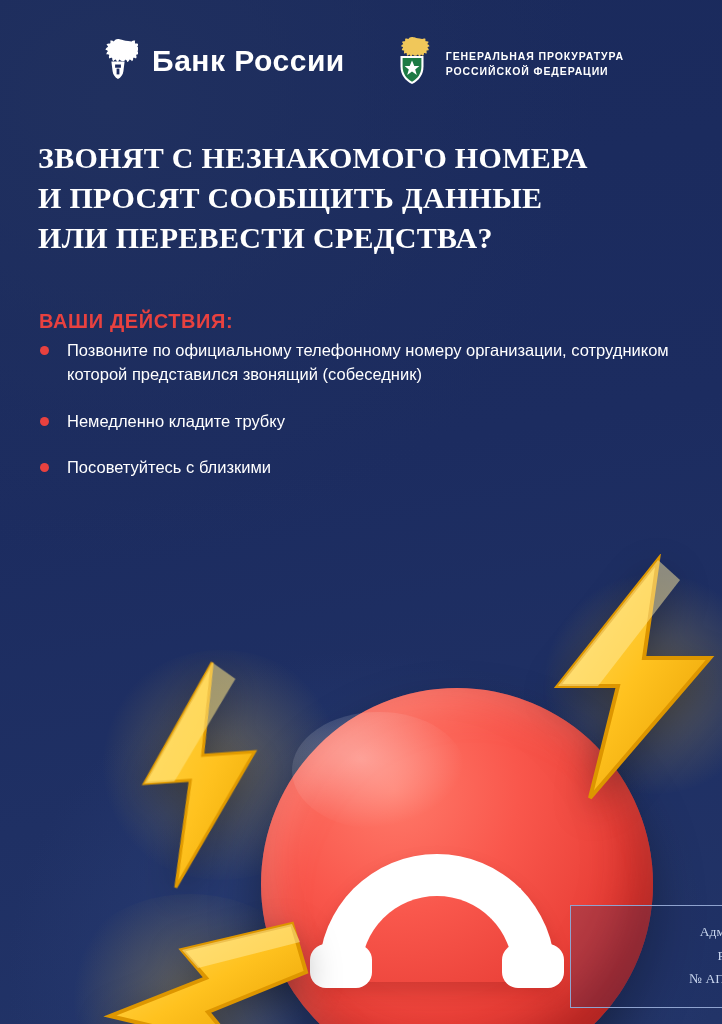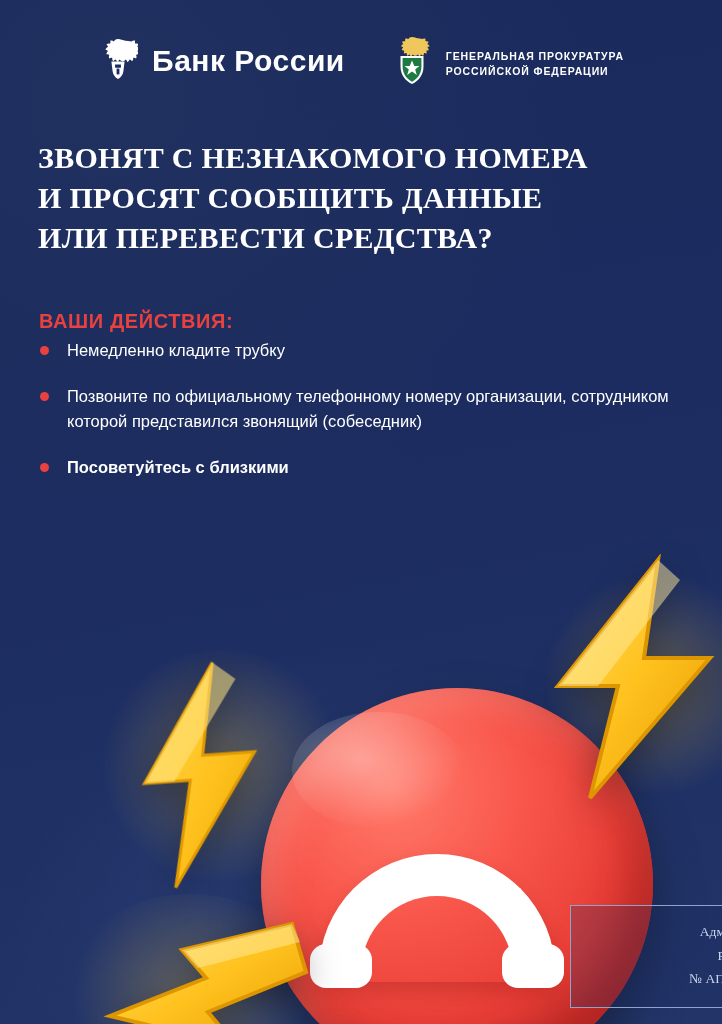--- a/index.html
+++ b/index.html
@@ -115,21 +115,21 @@
   }
   .bullet {
     position: relative;
     padding-left: 28px;
     margin-bottom: 22px;
     color: #ffffff;
     font-size: 16.5px;
     line-height: 1.48;
     font-weight: normal;
   }
-  .bullet:last-child { margin-bottom: 0; font-weight: bold; }
+  .bullet:last-child { margin-bottom: 0; }
   .bullet .dot {
     position: absolute;
     left: 1px;
     top: 8px;
     width: 9px;
     height: 9px;
     border-radius: 50%;
     background: #e8413f;
   }
 
@@ -281,25 +281,25 @@
     <div>ЗВОНЯТ С НЕЗНАКОМОГО НОМЕРА</div>
     <div>И ПРОСЯТ СООБЩИТЬ ДАННЫЕ</div>
     <div>ИЛИ ПЕРЕВЕСТИ СРЕДСТВА?</div>
   </div>
 
   <div class="actions-title">ВАШИ ДЕЙСТВИЯ:</div>
 
   <ul class="bullets">
     <li class="bullet">
       <span class="dot"></span>
-      <span>Немедленно кладите трубку</span>
+      <span>Позвоните по официальному телефонному номеру организации, сотрудником которой представился звонящий (собеседник)</span>
     </li>
     <li class="bullet">
       <span class="dot"></span>
-      <span>Позвоните по официальному телефонному номеру организации, сотрудником которой представился звонящий (собеседник)</span>
+      <span>Немедленно кладите трубку</span>
     </li>
     <li class="bullet">
       <span class="dot"></span>
       <span>Посоветуйтесь с близкими</span>
     </li>
   </ul>
 
   <div class="illustration">
 
     <div class="glow glow-a"></div>

